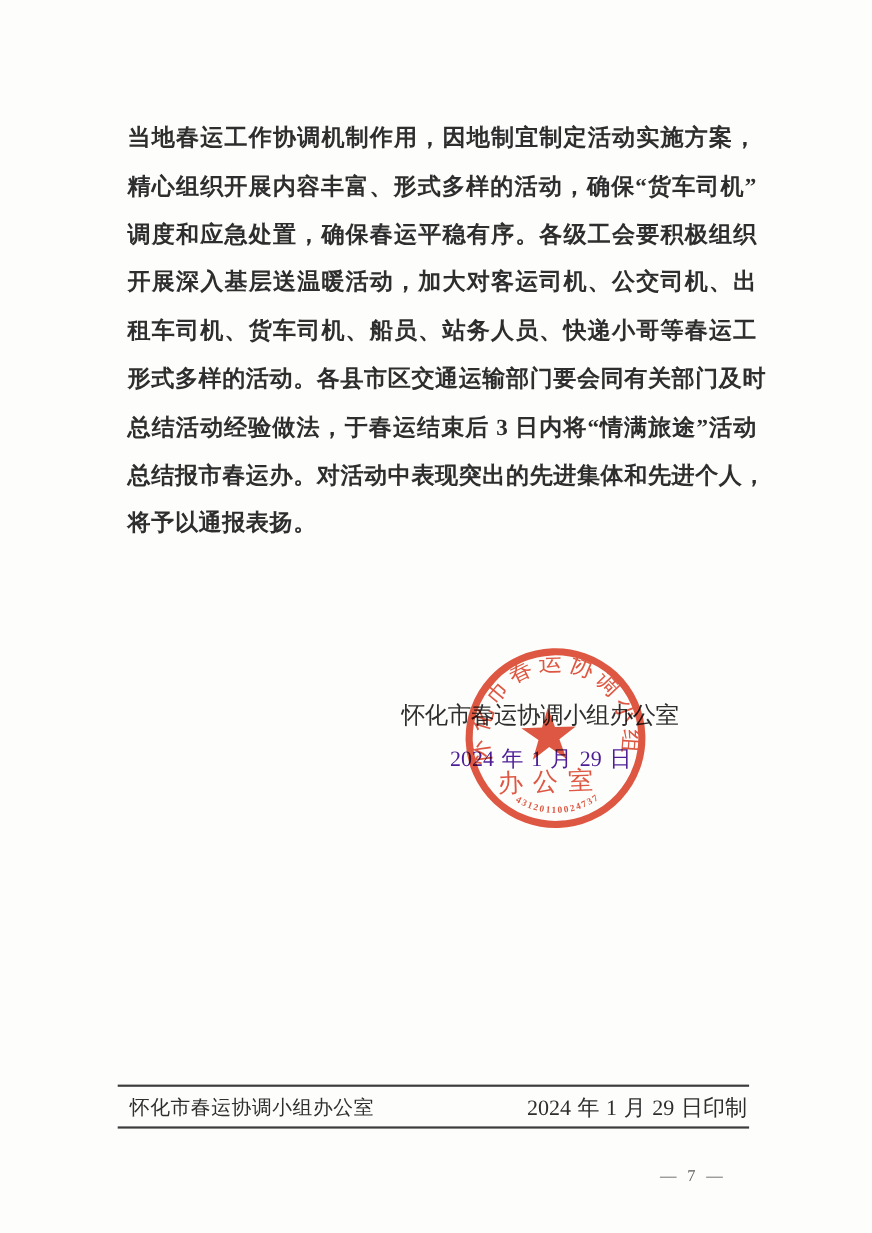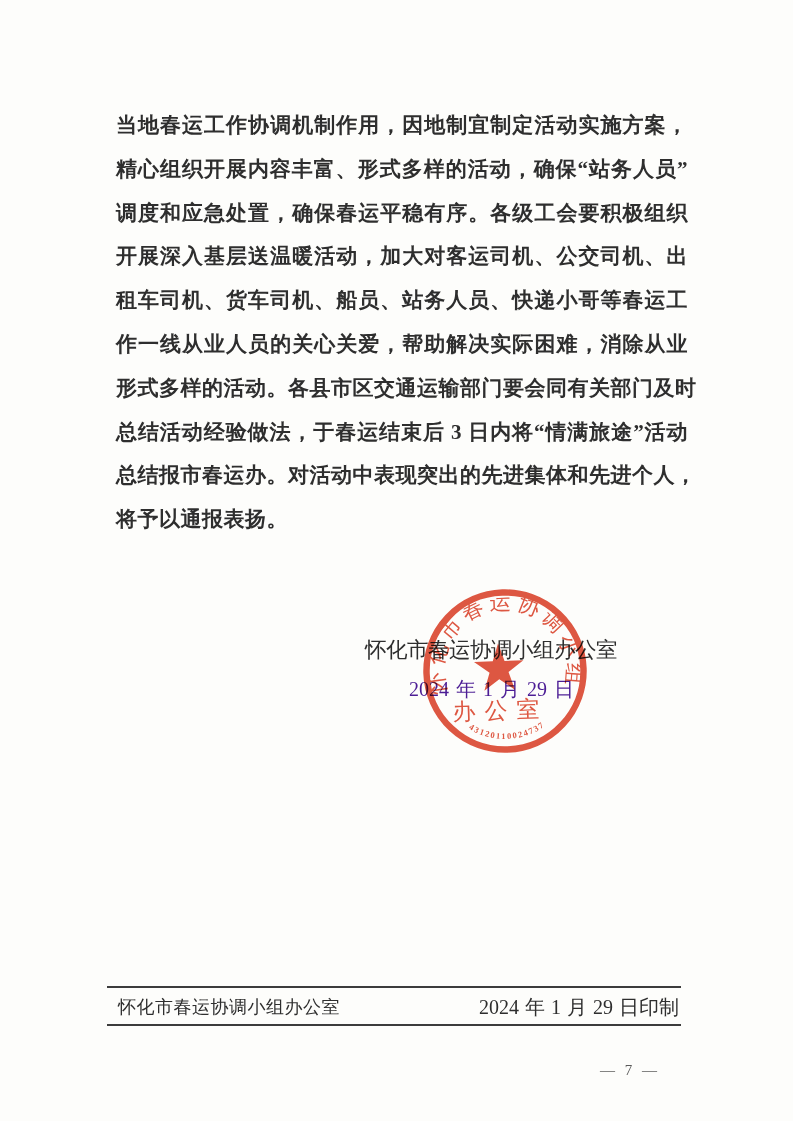--- a/index.html
+++ b/index.html
@@ -110,25 +110,24 @@
     white-space: nowrap;
   }
 </style>
 </head>
 <body>
 
 <div class="page">
 
   <div class="body-text">
     <div class="body-line">当地春运工作协调机制作用，因地制宜制定活动实施方案，</div>
-    <div class="body-line">精心组织开展内容丰富、形式多样的活动，确保“站务人员”</div>
+    <div class="body-line">精心组织开展内容丰富、形式多样的活动，确保“货车司机”</div>
     <div class="body-line">调度和应急处置，确保春运平稳有序。各级工会要积极组织</div>
     <div class="body-line">开展深入基层送温暖活动，加大对客运司机、公交司机、出</div>
     <div class="body-line">租车司机、货车司机、船员、站务人员、快递小哥等春运工</div>
-    <div class="body-line">作一线从业人员的关心关爱，帮助解决实际困难，消除从业</div>
     <div class="body-line">形式多样的活动。各县市区交通运输部门要会同有关部门及时</div>
     <div class="body-line">总结活动经验做法，于春运结束后 3 日内将“情满旅途”活动</div>
     <div class="body-line">总结报市春运办。对活动中表现突出的先进集体和先进个人，</div>
     <div class="body-line last">将予以通报表扬。</div>
   </div>
 
   <div class="signature-issuer">怀化市春运协调小组办公室</div>
   <div class="signature-date">2024 年 1 月 29 日</div>
 
   <svg class="seal" viewBox="0 0 172 172" color="#dd4a33">

